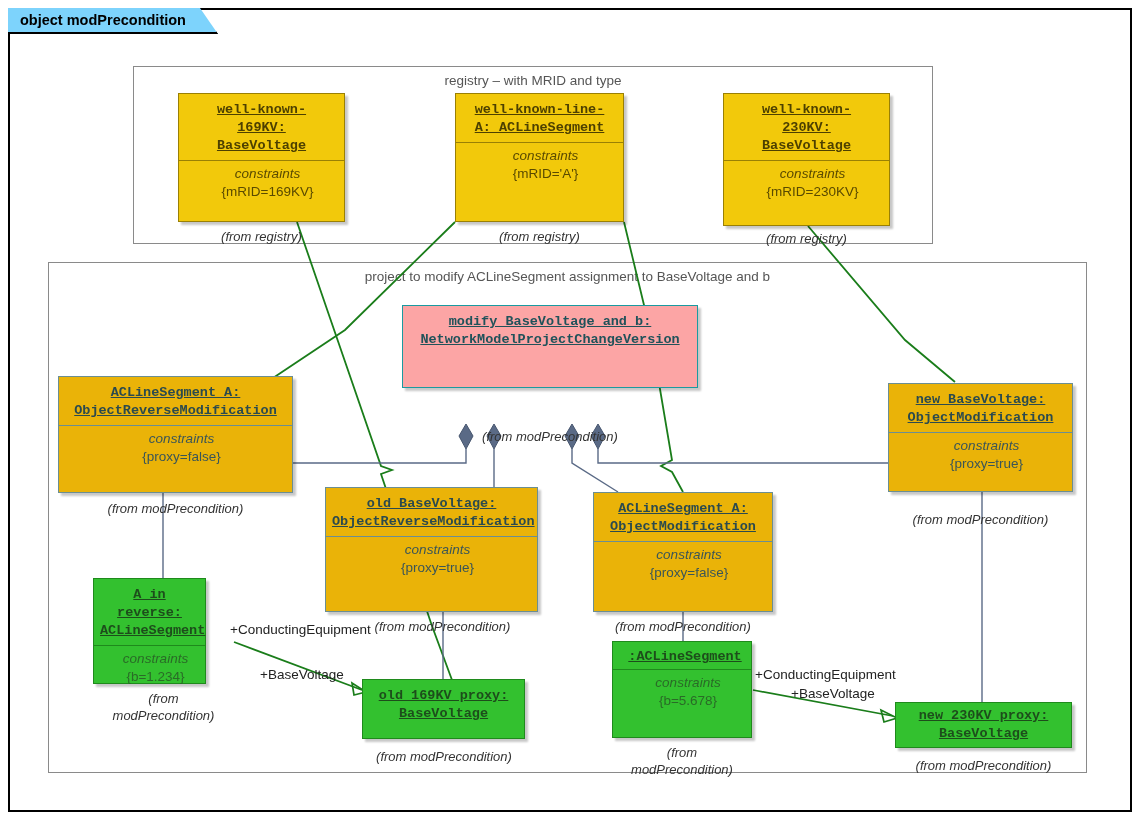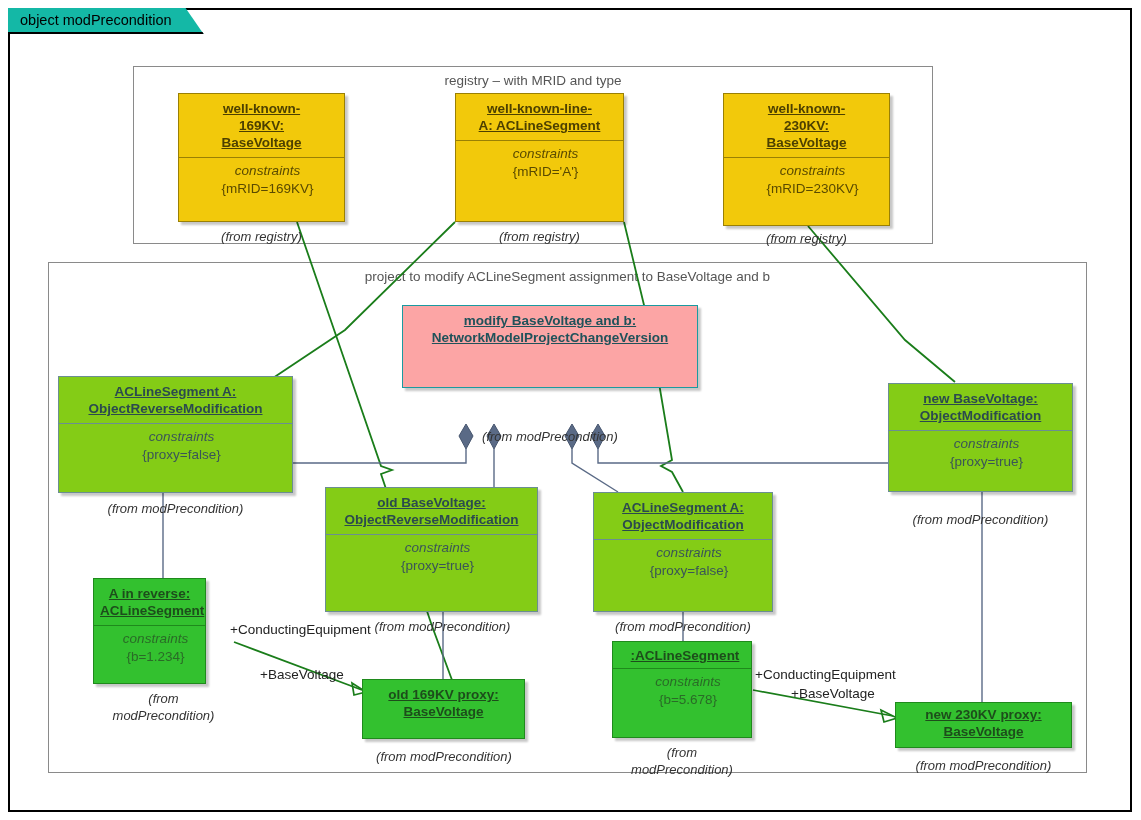--- a/index.html
+++ b/index.html
@@ -1,48 +1,48 @@
 <!DOCTYPE html>
 <html><head>
 <meta charset="utf-8">
 <style>
   html,body{margin:0;padding:0;background:#ffffff;}
   body{font-family:"Liberation Sans", sans-serif;}
   #canvas{position:relative;width:1141px;height:820px;background:#fff;overflow:hidden;}
 
   
   .frame{position:absolute;left:8px;top:8px;width:1124px;height:804px;border:2px solid #000;box-sizing:border-box;background:#fff;}
-  .frame-tab{position:absolute;left:8px;top:8px;height:26px;background:#14b8a6;border:2px solid #000;border-left:none;border-top:none;box-sizing:border-box;
-             padding:0 30px 0 12px;display:flex;align-items:center;font-weight:normal;font-size:14.5px;color:#000;
+  .frame-tab{position:absolute;left:8px;top:8px;height:26px;background:#7dd3fc;border:2px solid #000;border-left:none;border-top:none;box-sizing:border-box;
+             padding:0 30px 0 12px;display:flex;align-items:center;font-weight:bold;font-size:14.5px;color:#000;
              clip-path:polygon(0 0,calc(100% - 18px) 0,100% 100%,0 100%);}
   .frame-tab .tab-text{white-space:nowrap;}
 
   
   .pkg{position:absolute;border:1px solid #8a8a8a;box-sizing:border-box;background:transparent;}
   .pkg-label{position:absolute;top:6px;left:0;width:100%;text-align:center;font-size:13.5px;color:#555;white-space:nowrap;}
 
   
   .node{position:absolute;box-sizing:border-box;border:1px solid #6b6b6b;
         box-shadow:3px 3px 2px rgba(0,0,0,0.22);}
   .node .hdr{text-align:center;font-weight:bold;font-size:13.5px;line-height:17px;padding:6px 6px 6px 6px;color:#333;}
-  .node .hdr u{text-decoration:underline;}
+  .node .hdr u{text-decoration:underline;font-family:Liberation Mono, monospace;}
   .node .divider{height:1px;background:#6b6b6b;}
   .node .body{font-size:13.5px;line-height:18px;color:#444;padding:4px 6px 6px 18px;}
   .node .body .c-title{display:block;text-align:center;font-style:italic;}
   .node .body .c-val{display:block;text-align:center;}
 
   .node.yellow{background:#f2c90b;border-color:#9a8004;}
   .node.yellow .hdr{color:#4d4000;}
   .node.yellow .body{color:#5a4a00;}
   .node.yellow .divider{background:#9a8004;}
 
   .node.teal{background:#fca5a5;border-color:#1a9aa0;}
   .node.teal .hdr{color:#20525a;font-size:13.5px;}
 
-  .node.ltblue{background:#84cc16;border-color:#6b8e92;}
+  .node.ltblue{background:#eab308;border-color:#6b8e92;}
   .node.ltblue .hdr{color:#2b4a4e;}
   .node.ltblue .body{color:#3a5558;}
   .node.ltblue .divider{background:#6b8e92;}
 
   .node.green{background:#33c12f;border-color:#1f8a1c;}
   .node.green .hdr{color:#1d4d1b;}
   .node.green .body{color:#2a6b27;}
   .node.green .divider{background:#1f8a1c;}
 
   

